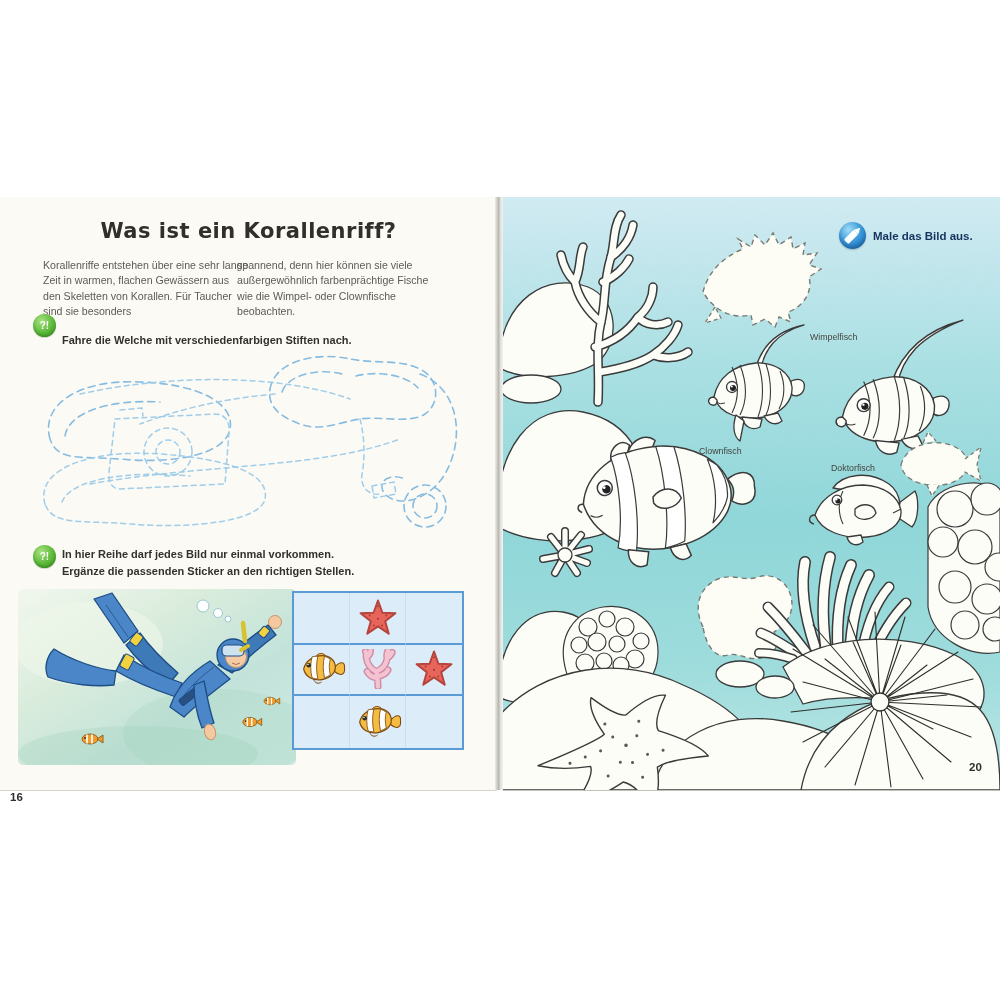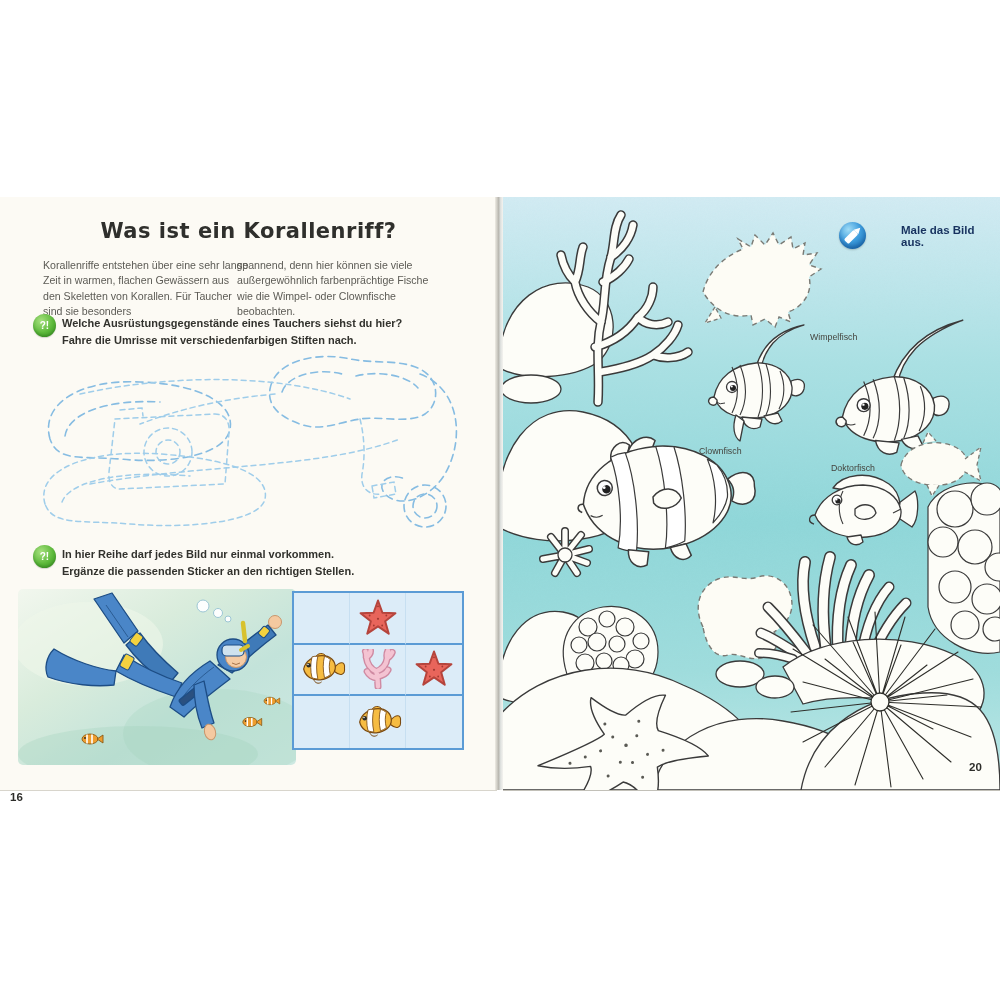--- a/index.html
+++ b/index.html
@@ -34,21 +34,21 @@
   .grid-cell{display:flex;align-items:center;justify-content:center;
              border-right:1.5px solid #c7dff1;border-bottom:2px solid #5b9bd5;}
   .grid-cell:nth-child(3n){border-right:none;}
   .grid-cell:nth-child(n+7){border-bottom:none;}
   .sticker{width:50px;height:42px;}
   
   .pagenum{position:absolute;font-size:11.5px;font-weight:700;color:#2d2d2a;}
   .pn-left{left:10px;top:594px;} .pn-right{left:466px;top:564px;}
   
   .scene{position:absolute;left:0;top:0;width:497px;height:593px;}
-  .instruction{position:absolute;left:336px;top:25px;display:flex;align-items:center;gap:28px;}
+  .instruction{position:absolute;left:336px;top:25px;display:flex;align-items:center;}
   .crayon-icon{width:27px;height:27px;border-radius:50%;
          background:radial-gradient(circle at 35% 28%,#9fdcf6 0%,#3f9ede 45%,#1268ae 100%);
          box-shadow:inset 0 -3px 4px rgba(0,30,90,.3), 0 1px 2px rgba(0,0,0,.2);
          display:flex;align-items:center;justify-content:center;}
   .instr-label{margin-left:7px;font-size:11.5px;font-weight:700;color:#17325f;}
   .defs-hidden{position:absolute;width:0;height:0;overflow:hidden;}
   svg text{font-family:"Liberation Sans",sans-serif;}
 </style>
 </head>
 <body>
@@ -90,22 +90,22 @@
     <div class="title">Was ist ein Korallenriff?</div>
 
     <div class="intro">
       <div class="col1">Korallenriffe entstehen über eine sehr lange Zeit in warmen, flachen Gewässern aus den Skeletten von Korallen. Für Taucher sind sie besonders</div>
       <div class="col2">spannend, denn hier können sie viele außergewöhnlich farbenprächtige Fische wie die Wimpel- oder Clownfische beobachten.</div>
     </div>
 
     <div class="activity act1">
       <span class="qicon">?!</span>
       <div class="txt">
-        <span>Welche Ausrüstungsgegenstände eines Tauchers siehst du hier?</span><br>
-        <span>Fahre die Umrisse mit verschiedenfarbigen Stiften nach.</span>
+        <br>
+        <span>Fahre die Welche mit verschiedenfarbigen Stiften nach.</span>
       </div>
     </div>
 
     <svg class="trace" viewBox="0 0 440 199">
       <g fill="none" stroke-linecap="round">
         <g stroke="#86bce2" stroke-width="1.6" stroke-dasharray="7 5">
           <path d="M30,95 C20,60 60,35 120,38 C180,40 215,60 210,85 C205,112 150,120 100,115 C60,112 38,118 30,95 Z"></path>
           <path d="M45,92 C48,70 85,55 140,58"></path>
           <path d="M250,45 C255,15 300,8 330,15 C355,20 380,15 400,25 C420,35 420,60 405,70 C390,80 360,72 340,75 C320,78 300,88 280,80 C260,73 247,62 250,45 Z"></path>
           <path d="M262,48 C268,30 300,24 322,30 M336,32 C360,26 388,32 398,44"></path>

